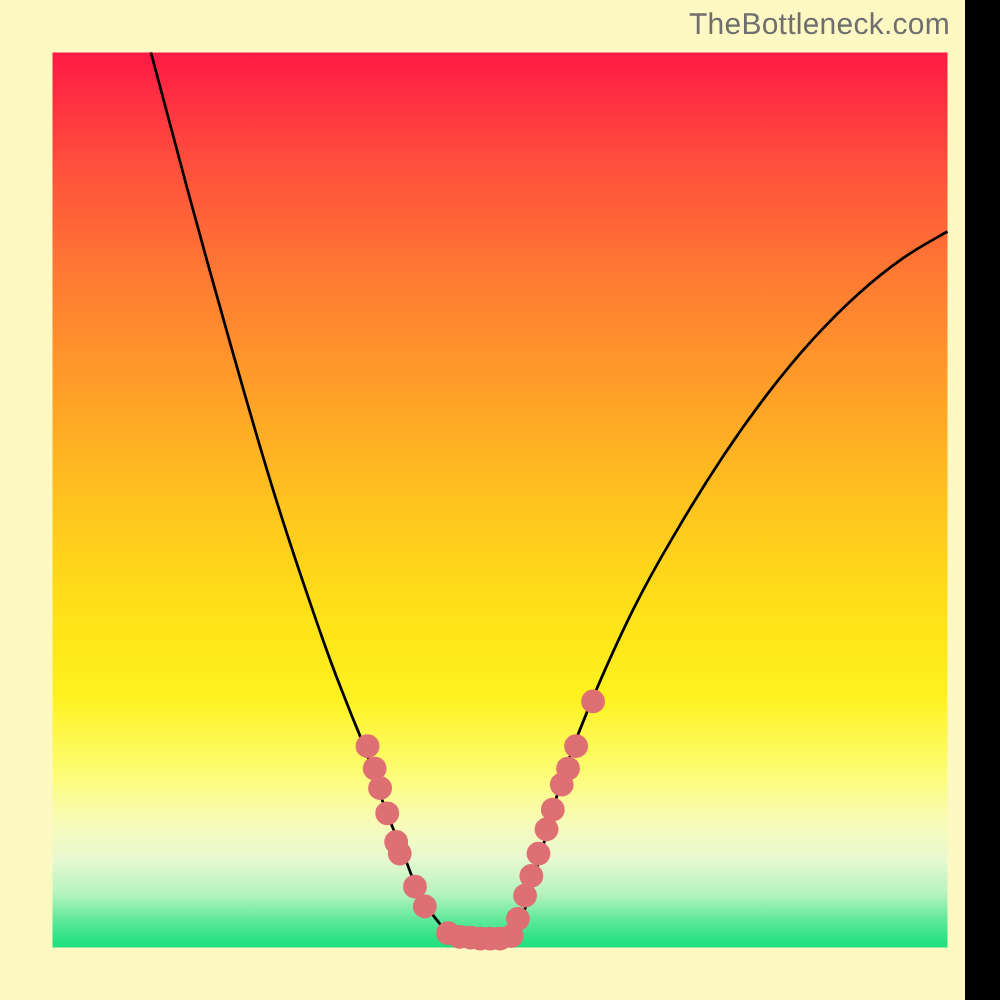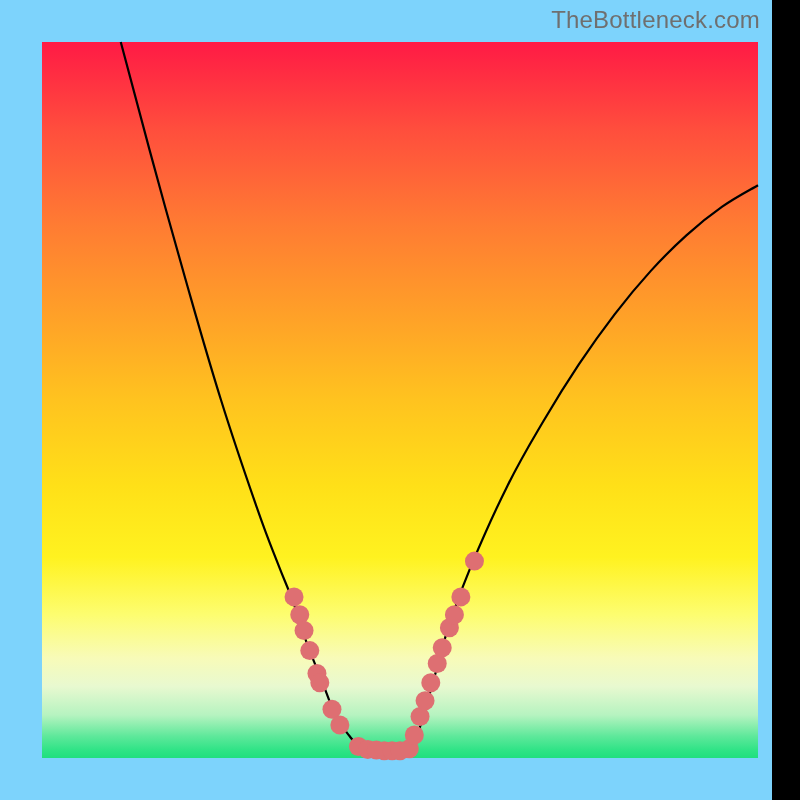--- a/index.html
+++ b/index.html
@@ -10,21 +10,21 @@
     background: #000;
     overflow: hidden;
     font-family: Arial, Helvetica, sans-serif;
   }
   .frame {
     position: absolute;
     left: 0;
     top: 0;
     width: 772px;
     height: 800px;
-    background: #7dd3fc;
+    background: #fef9c3;
   }
   .plot {
     position: absolute;
     left: 42px;
     top: 42px;
     width: 716px;
     height: 716px;
     
     background: linear-gradient(
       to bottom,

